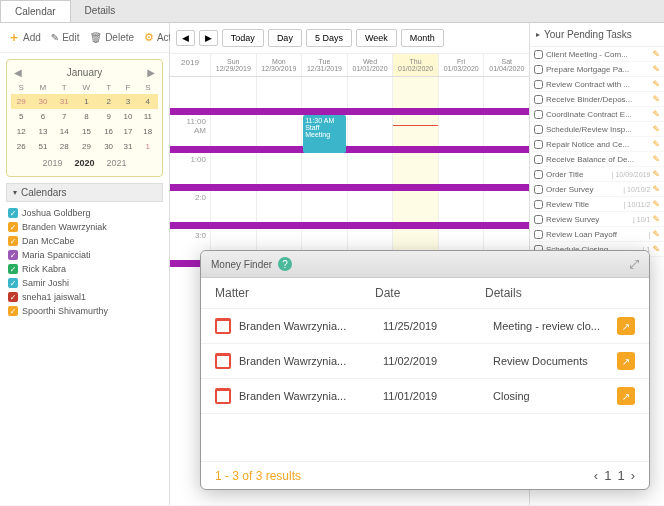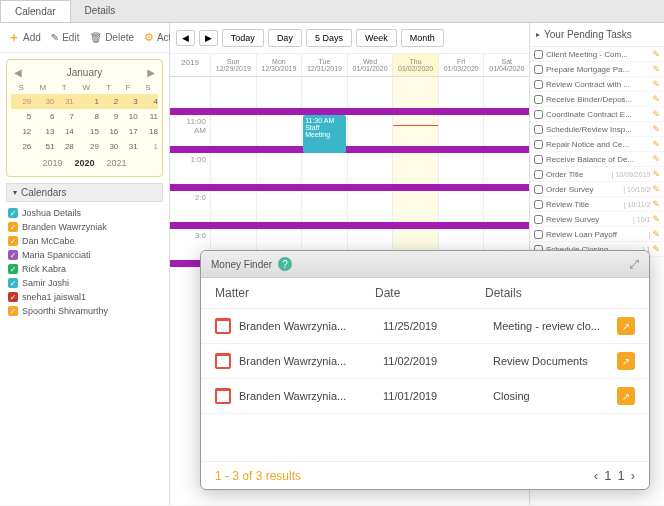--- a/index.html
+++ b/index.html
@@ -22,21 +22,21 @@
 .plus-icon { color: #f5a623; font-weight: bold; font-size: 12px; }
 .gear-icon { color: #f5a623; font-size: 11px; }
 
 
 .mini-cal { background: #fffef0; border: 1px solid #e0d890; border-radius: 4px; margin: 6px; padding: 4px; }
 .mini-cal-header { display: flex; justify-content: space-between; align-items: center; padding: 3px; }
 .mini-cal-title { font-size: 10px; color: #666; }
 .mini-cal-arrow { cursor: pointer; color: #999; font-size: 10px; }
 .mini-cal-grid { width: 100%; border-collapse: collapse; }
 .mini-cal-grid th { font-size: 8px; color: #888; padding: 2px; font-weight: normal; }
-.mini-cal-grid td { font-size: 8px; text-align: right; padding: 3px 0; color: #666; cursor: pointer; }
+.mini-cal-grid td { font-size: 8px; text-align: center; padding: 3px 0; color: #666; cursor: pointer; }
 .mini-cal-grid td.other { color: #c88; }
 .mini-cal-grid td.week1 { background: #fce8a0; }
 .mini-cal-years { display: flex; justify-content: center; gap: 12px; padding: 4px; font-size: 9px; }
 .mini-cal-years span { color: #888; cursor: pointer; }
 .mini-cal-years span.current { color: #333; font-weight: bold; text-align: center; }
 
 
 .calendars-section { margin: 6px; }
 .calendars-header { background: #eee; padding: 3px 6px; font-size: 10px; color: #555; border: 1px solid #ddd; display: flex; align-items: center; }
 .calendars-header::before { content: "▾"; margin-right: 4px; font-size: 8px; }
@@ -186,21 +186,21 @@
         <span class="current">2020</span>
         <span>2021</span>
       </div>
     </div>
 
     <div class="calendars-section">
       <div class="calendars-header">Calendars</div>
       <div class="calendars-list" id="cal-list">
           <div class="cal-item">
             <span class="cal-check" style="background:#3bb5c9">✓</span>
-            <span>Joshua Details</span>
+            <span>Joshua Goldberg</span>
           </div>
           <div class="cal-item">
             <span class="cal-check" style="background:#f5a623">✓</span>
             <span>Branden Wawrzyniak</span>
           </div>
           <div class="cal-item">
             <span class="cal-check" style="background:#f5a623">✓</span>
             <span>Dan McCabe</span>
           </div>
           <div class="cal-item">

